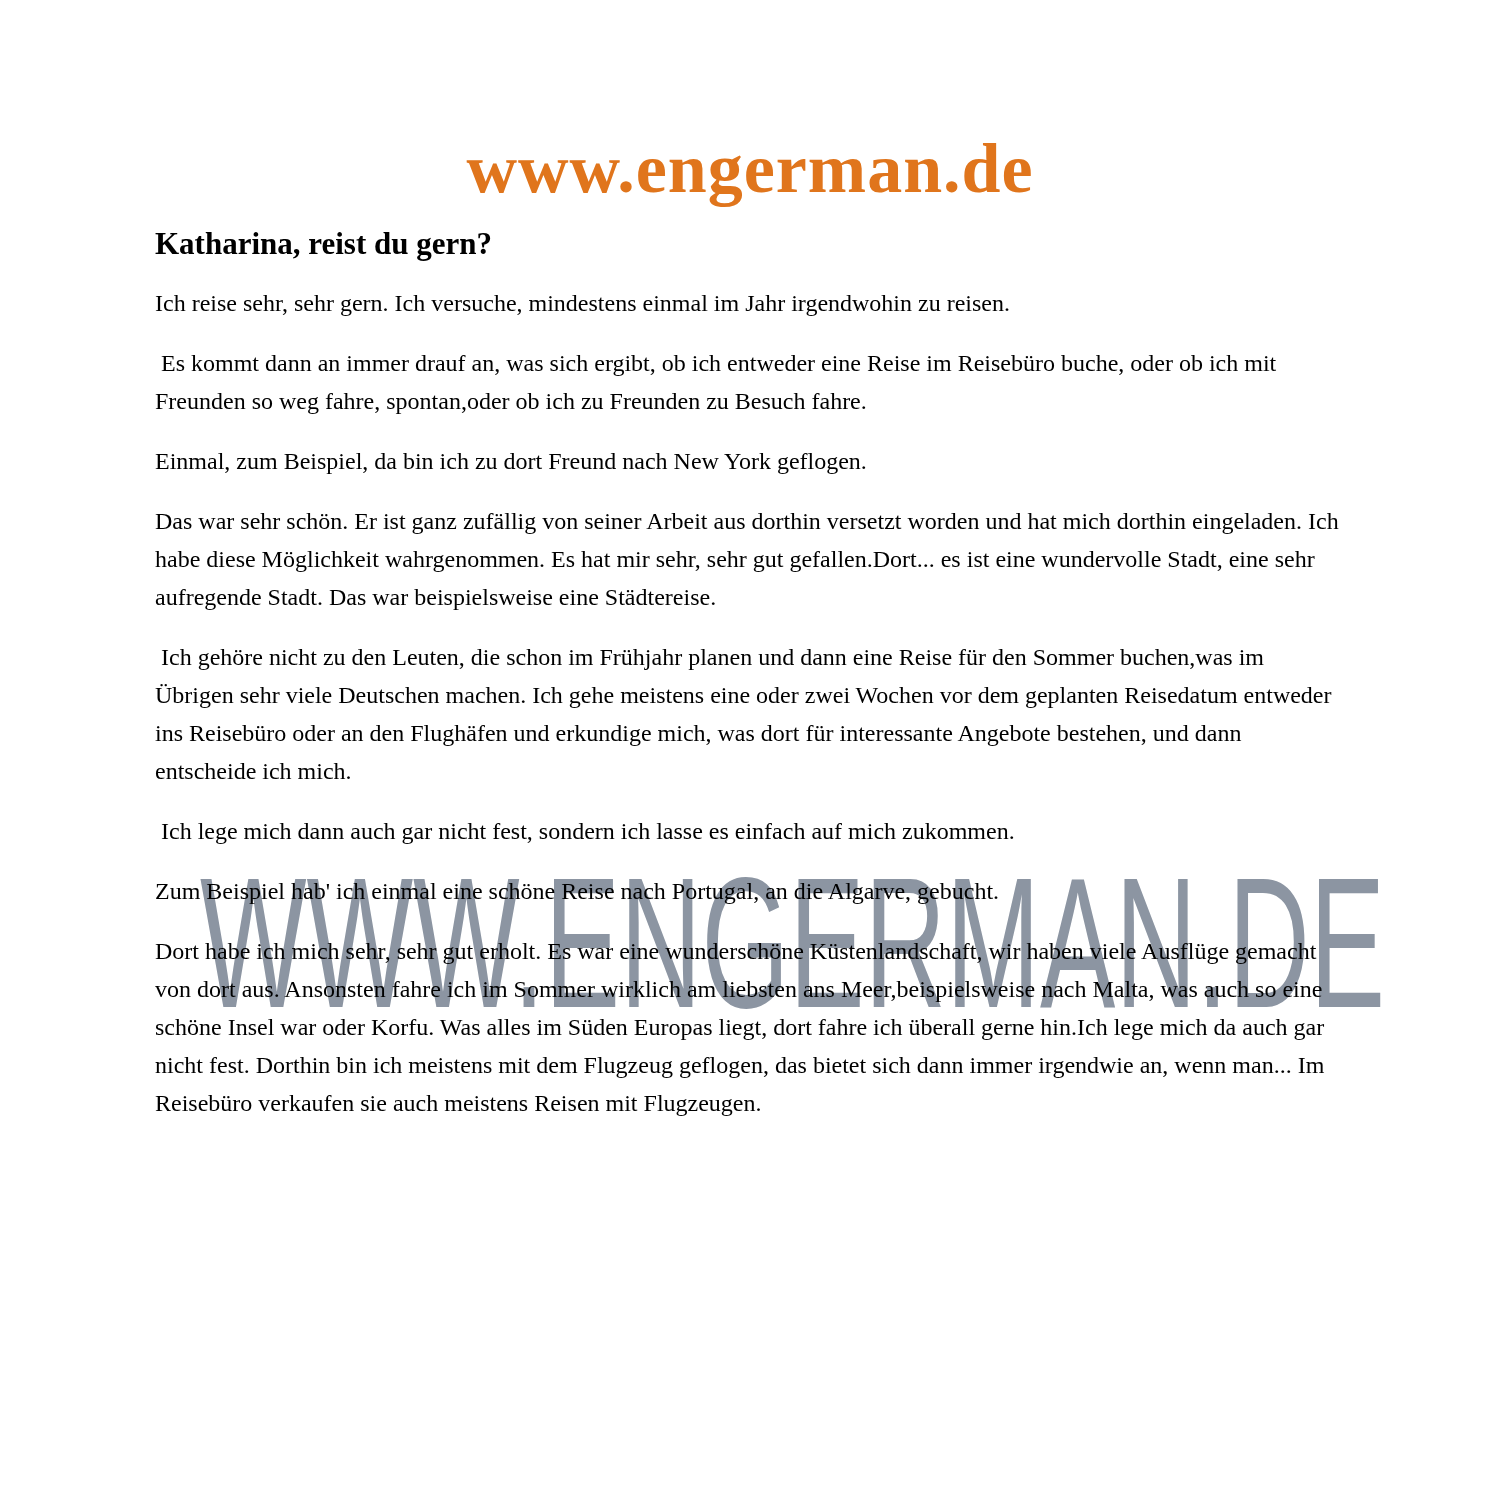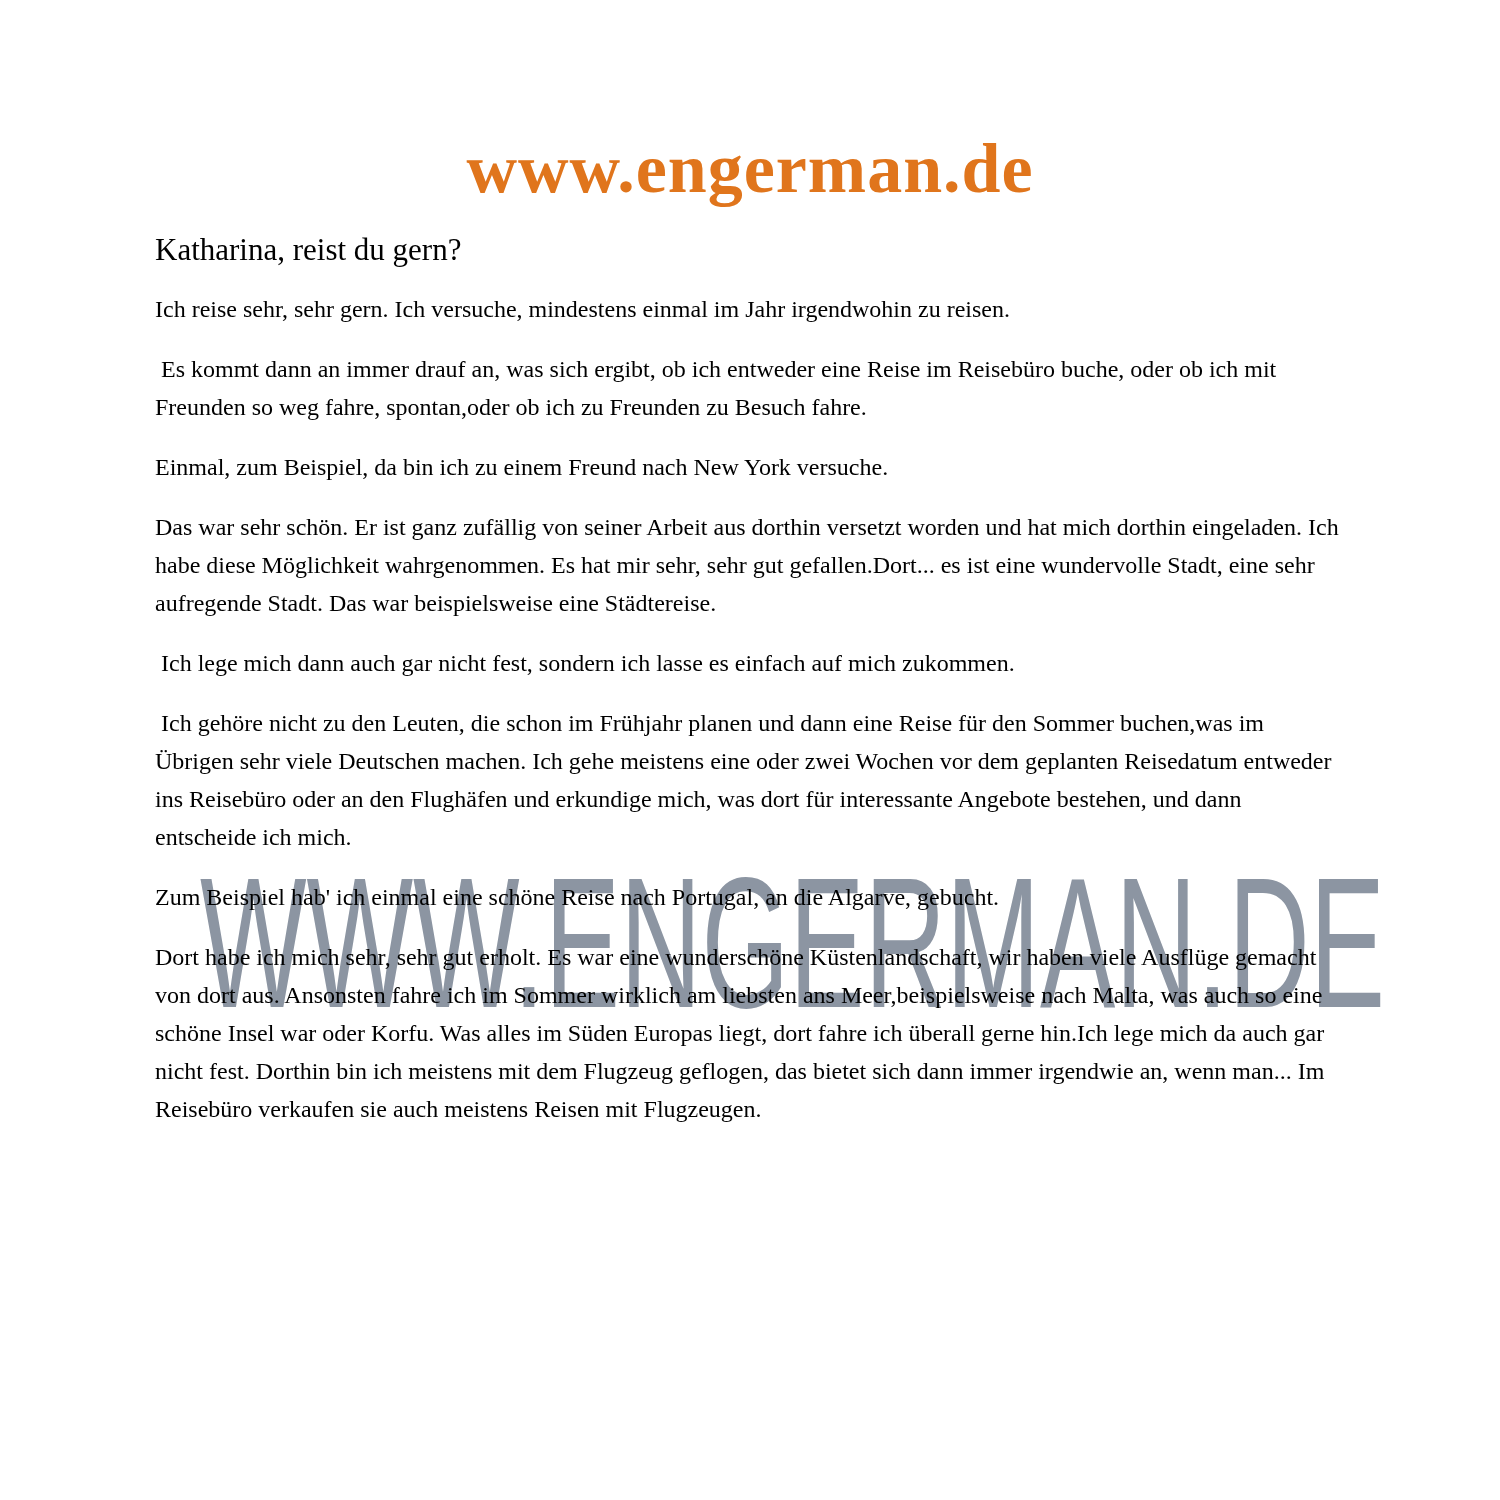--- a/index.html
+++ b/index.html
@@ -25,24 +25,24 @@
   }
   .site-title {
     text-align: center;
     font-size: 70px;
     line-height: 82px;
     font-weight: bold;
     color: var(--accent, #e0751c);
     letter-spacing: 1px;
   }
   .doc-heading {
-    margin-top: 22px;
+    margin-top: 16px;
     font-size: 31px;
     line-height: 36px;
-    font-weight: normal;
+    font-weight: bold;
   }
   .doc-paragraph {
     margin: 22px 0 0 0;
     font-size: 24px;
     line-height: 38px;
     white-space: pre-wrap;
   }
   .watermark {
     position: absolute;
     left: 200px;
@@ -65,21 +65,21 @@
     <text x="0" y="147" font-size="185" textLength="1185" lengthAdjust="spacingAndGlyphs">WWW.ENGERMAN.DE</text>
   </svg>
 
   <div class="content">
     <div class="site-title">www.engerman.de</div>
 
     <div class="doc-heading">Katharina, reist du gern?</div>
 
     <p class="doc-paragraph">Ich reise sehr, sehr gern. Ich versuche, mindestens einmal im Jahr irgendwohin zu reisen.</p>
     <p class="doc-paragraph"> Es kommt dann an immer drauf an, was sich ergibt, ob ich entweder eine Reise im Reisebüro buche, oder ob ich mit Freunden so weg fahre, spontan,oder ob ich zu Freunden zu Besuch fahre.</p>
-    <p class="doc-paragraph">Einmal, zum Beispiel, da bin ich zu einem Freund nach New York versuche.</p>
+    <p class="doc-paragraph">Einmal, zum Beispiel, da bin ich zu dort Freund nach New York geflogen.</p>
     <p class="doc-paragraph">Das war sehr schön. Er ist ganz zufällig von seiner Arbeit aus dorthin versetzt worden und hat mich dorthin eingeladen. Ich habe diese Möglichkeit wahrgenommen. Es hat mir sehr, sehr gut gefallen.Dort... es ist eine wundervolle Stadt, eine sehr aufregende Stadt. Das war beispielsweise eine Städtereise.</p>
+    <p class="doc-paragraph"> Ich gehöre nicht zu den Leuten, die schon im Frühjahr planen und dann eine Reise für den Sommer buchen,was im Übrigen sehr viele Deutschen machen. Ich gehe meistens eine oder zwei Wochen vor dem geplanten Reisedatum entweder ins Reisebüro oder an den Flughäfen und erkundige mich, was dort für interessante Angebote bestehen, und dann entscheide ich mich.</p>
     <p class="doc-paragraph"> Ich lege mich dann auch gar nicht fest, sondern ich lasse es einfach auf mich zukommen.</p>
-    <p class="doc-paragraph"> Ich gehöre nicht zu den Leuten, die schon im Frühjahr planen und dann eine Reise für den Sommer buchen,was im Übrigen sehr viele Deutschen machen. Ich gehe meistens eine oder zwei Wochen vor dem geplanten Reisedatum entweder ins Reisebüro oder an den Flughäfen und erkundige mich, was dort für interessante Angebote bestehen, und dann entscheide ich mich.</p>
     <p class="doc-paragraph">Zum Beispiel hab' ich einmal eine schöne Reise nach Portugal, an die Algarve, gebucht.</p>
     <p class="doc-paragraph">Dort habe ich mich sehr, sehr gut erholt. Es war eine wunderschöne Küstenlandschaft, wir haben viele Ausflüge gemacht von dort aus. Ansonsten fahre ich im Sommer wirklich am liebsten ans Meer,beispielsweise nach Malta, was auch so eine schöne Insel war oder Korfu. Was alles im Süden Europas liegt, dort fahre ich überall gerne hin.Ich lege mich da auch gar nicht fest. Dorthin bin ich meistens mit dem Flugzeug geflogen, das bietet sich dann immer irgendwie an, wenn man... Im Reisebüro verkaufen sie auch meistens Reisen mit Flugzeugen.</p>
 
   </div>
 </div>
 
 </body></html>

